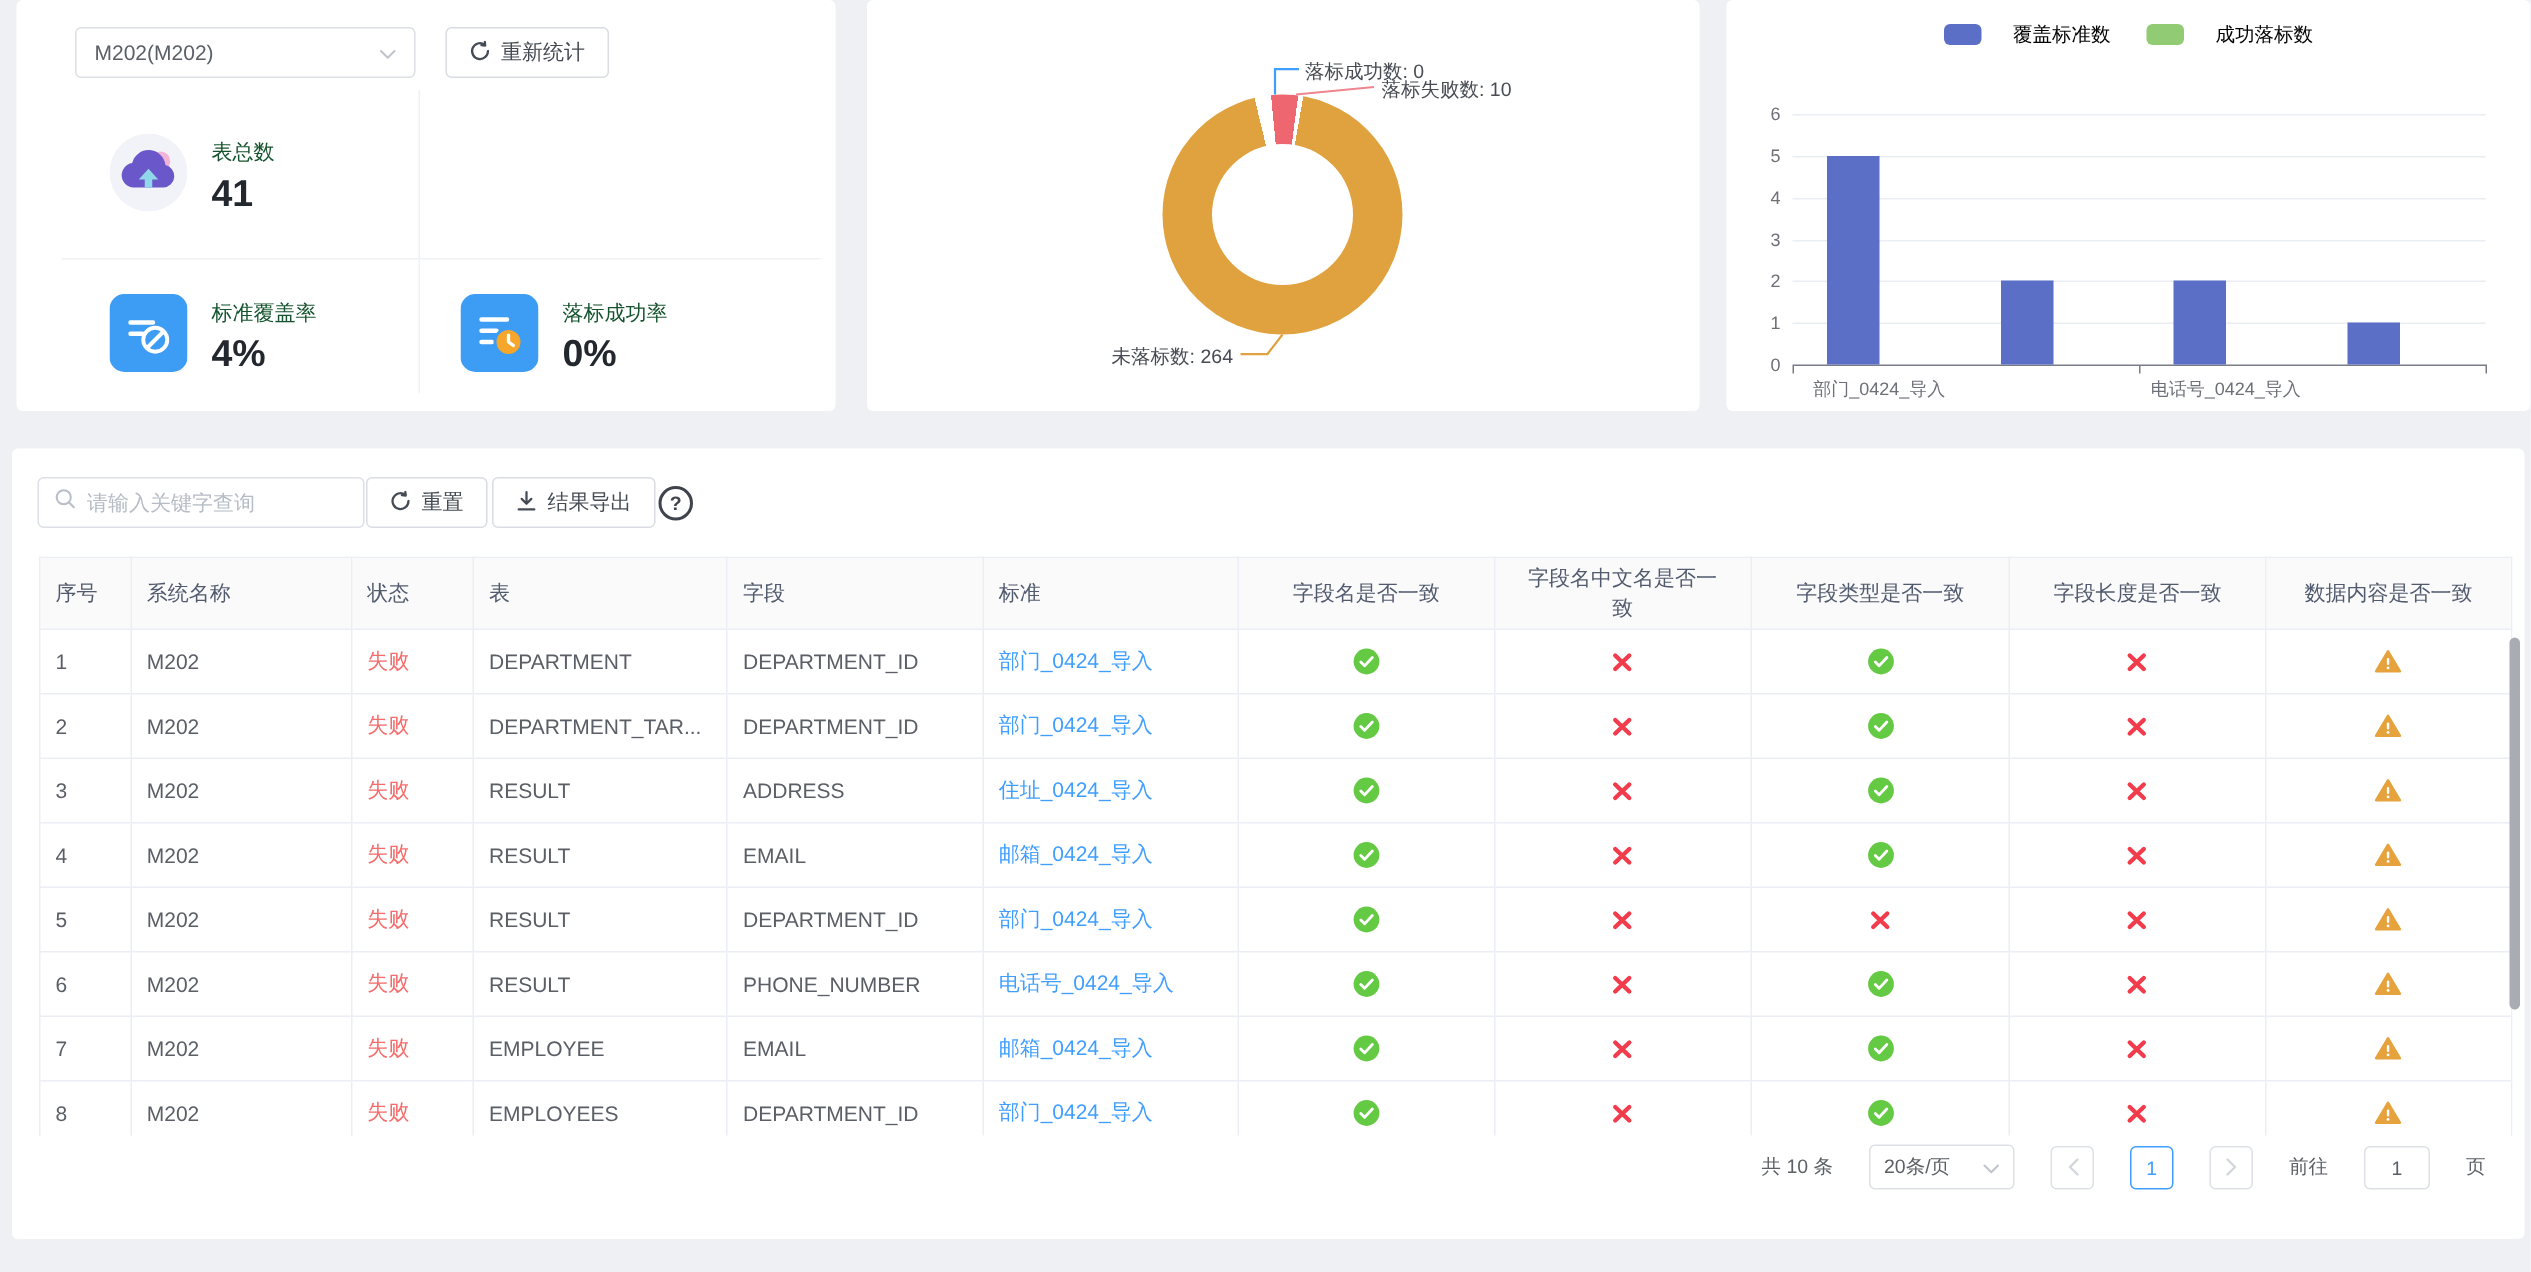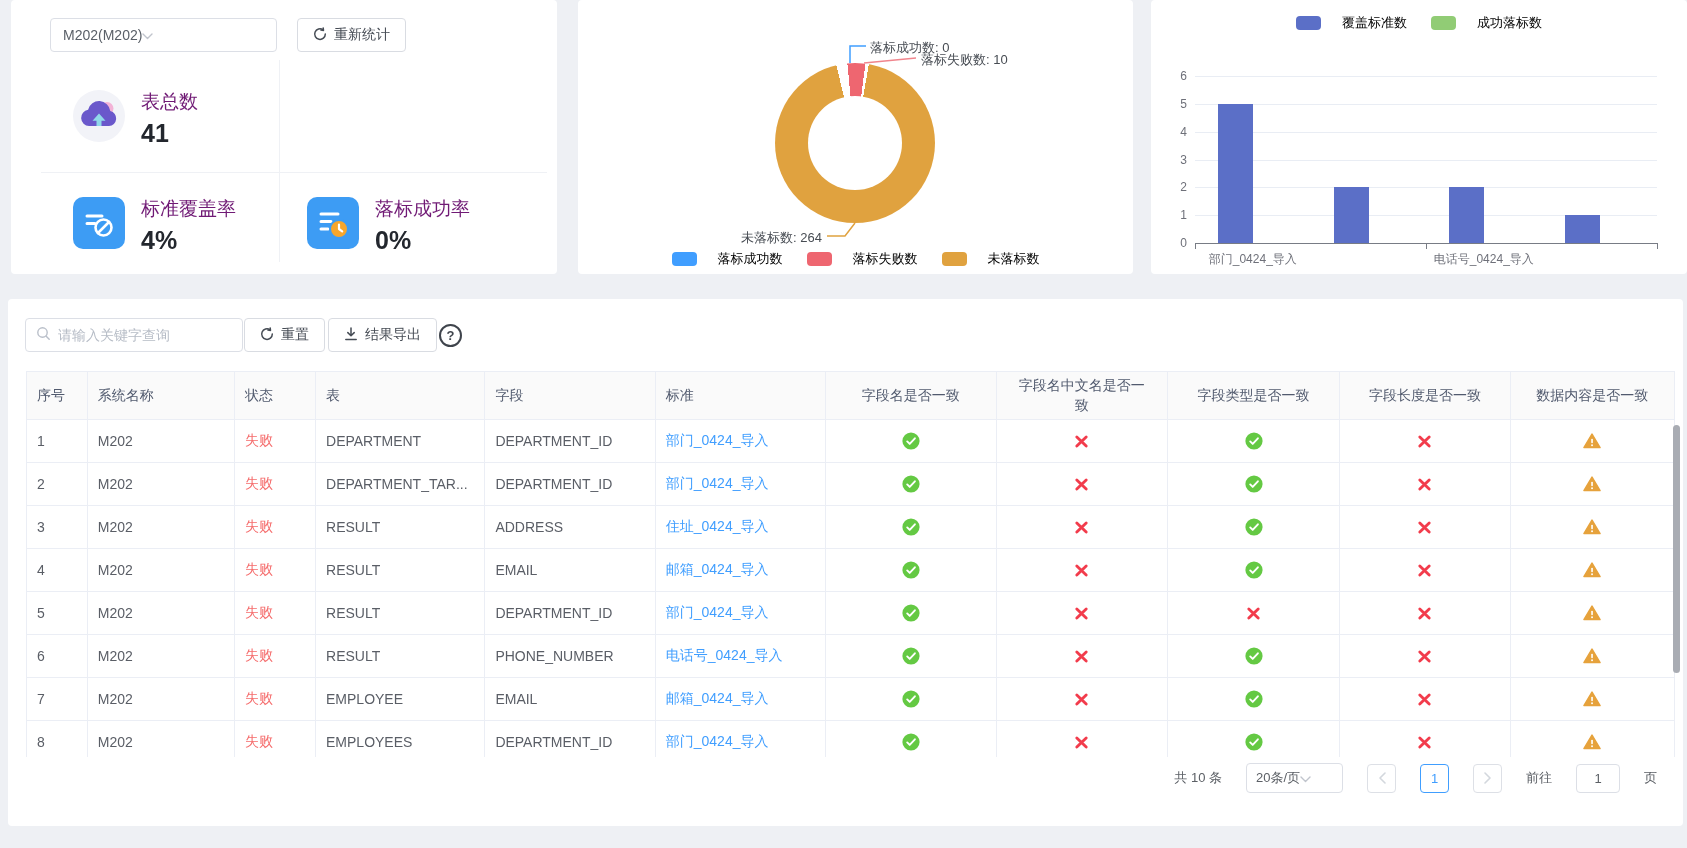--- a/index.html
+++ b/index.html
@@ -8,27 +8,27 @@
   .page{position:relative;width:1687px;height:848px}
   .card{position:absolute;background:#fff;border-radius:4px}
   #card-stats{left:11px;top:0;width:546px;height:274px}
   #card-donut{left:578px;top:0;width:555px;height:274px}
   #card-bar{left:1151px;top:0;width:536px;height:274px}
   #card-table{left:8px;top:299px;width:1675px;height:527px}
 
   
   .stats-toolbar{position:absolute;left:39px;top:18px;display:flex;gap:20px}
   .select-box{width:227px;height:34px;border:1px solid #dcdfe6;border-radius:4px;background:#fff;
-    display:flex;align-items:center;padding:0 12px;font-size:14px;color:#5a6068;cursor:pointer}
+    display:flex;align-items:center;justify-content:space-between;padding:0 12px;font-size:14px;color:#5a6068;cursor:pointer}
   .btn{height:34px;border:1px solid #d9dce2;border-radius:4px;background:#fff;display:inline-flex;
     align-items:center;gap:7px;padding:0 15px;font-size:14px;color:#454b54;cursor:pointer}
   .div-h{position:absolute;left:30px;right:10px;top:172px;height:1px;background:#eff1f5}
   .div-v{position:absolute;left:268px;top:60px;bottom:12px;width:1px;background:#eff1f5}
   .stat-cell{position:absolute;display:flex;align-items:center;gap:16px}
-  .stat-label{font-size:19px;color:#701a75;margin-bottom:6px}
+  .stat-label{font-size:14px;color:#14532d;margin-bottom:6px}
   .stat-value{font-size:25px;font-weight:700;color:#23272e;line-height:1}
 
   
   #donut{position:absolute;left:197px;top:63px;width:160px;height:160px;border-radius:50%}
   #donut::after{content:"";position:absolute;left:33px;top:33px;width:94px;height:94px;border-radius:50%;background:#fff}
   #callout-lines{position:absolute;left:0;top:0}
   .callout{position:absolute;font-size:13px;color:#474c53;white-space:nowrap}
   .legend-row{position:absolute;left:0;right:0;display:flex;justify-content:center;gap:24px}
   #donut-legend{top:250px}
   .lg-item{display:inline-flex;align-items:center;gap:21px;font-size:13px;color:#000000;cursor:pointer}
@@ -61,21 +61,21 @@
   th.c,td.c{text-align:center}
   th.c .wrapcap{display:inline-block;max-width:138px}
   .status{color:#f56c6c}
   a.lnk{color:#409eff;text-decoration:none;cursor:pointer}
   .ellip{white-space:nowrap;text-overflow:ellipsis}
   .ic{width:18px;height:18px;vertical-align:middle}
   .ic-x{width:15px;height:15px}
   .scroll-thumb{position:absolute;right:3px;top:126px;width:7px;height:248px;border-radius:4px;background:#a9acb3}
   #pager{position:absolute;right:26px;top:464px;height:30px;display:flex;align-items:center;gap:24px;font-size:13px;color:#5c6066}
   .pg-select{width:97px;height:30px;border:1px solid #dcdfe6;border-radius:4px;display:flex;align-items:center;
-    justify-content:flex-start;padding:0 9px;cursor:pointer;background:#fff}
+    justify-content:space-between;padding:0 9px;cursor:pointer;background:#fff}
   .pg-btn{width:29px;height:29px;border:1px solid #dde0e6;border-radius:4px;display:flex;align-items:center;
     justify-content:center;background:#fff;cursor:default}
   .pg-cur{width:29px;height:29px;border:1px solid #409eff;border-radius:4px;color:#409eff;display:flex;
     align-items:center;justify-content:center;font-weight:500;background:#fff;cursor:pointer}
   .pg-input{width:44px;height:29px;border:1px solid #dcdfe6;border-radius:4px;text-align:center;font-size:13px;
     color:#5c6066;outline:none}
 </style>
 </head>
 <body>
 
@@ -141,34 +141,20 @@
   <section id="card-donut" class="card">
     <div id="donut" style="background: conic-gradient(from -8deg, rgb(255, 255, 255) 0deg, rgb(255, 255, 255) 2.5deg, rgb(238, 102, 112) 2.5deg, rgb(238, 102, 112) 15.5deg, rgb(255, 255, 255) 15.5deg, rgb(255, 255, 255) 18deg, rgb(224, 162, 63) 18deg, rgb(224, 162, 63) 354.5deg, rgb(255, 255, 255) 354.5deg, rgb(255, 255, 255) 360deg);"></div>
     <svg id="callout-lines" width="555" height="274">
       <polyline points="272,63 272,46 288,46" fill="none" stroke="#409eff" stroke-width="1.5"></polyline>
       <polyline points="286,63 338,58" fill="none" stroke="#f0858d" stroke-width="1.5"></polyline>
       <polyline points="277,223 267,236 249,236" fill="none" stroke="#e0a23f" stroke-width="1.5"></polyline>
     </svg>
     <div class="callout" style="left:292px;top:39px">落标成功数: 0</div>
     <div class="callout" style="left:343px;top:51px">落标失败数: 10</div>
     <div class="callout" style="right:311px;top:229px">未落标数: 264</div>
-    <div id="donut-legend" class="legend-row">
-        <span class="lg-item">
-       <span class="lg-pill" style="background:#409eff"></span>
-       <span>落标成功数</span>
-        </span>
-        <span class="lg-item">
-       <span class="lg-pill" style="background:#ee6670"></span>
-       <span>落标失败数</span>
-        </span>
-        <span class="lg-item">
-       <span class="lg-pill" style="background:#e0a23f"></span>
-       <span>未落标数</span>
-        </span>
-      </div>
   </section>
 
   <section id="card-bar" class="card">
     <div id="bar-legend" class="legend-row">
         <span class="lg-item">
        <span class="lg-pill" style="background:#5b6fc7"></span>
        <span>覆盖标准数</span>
         </span>
         <span class="lg-item">
        <span class="lg-pill" style="background:#91cc75"></span>

